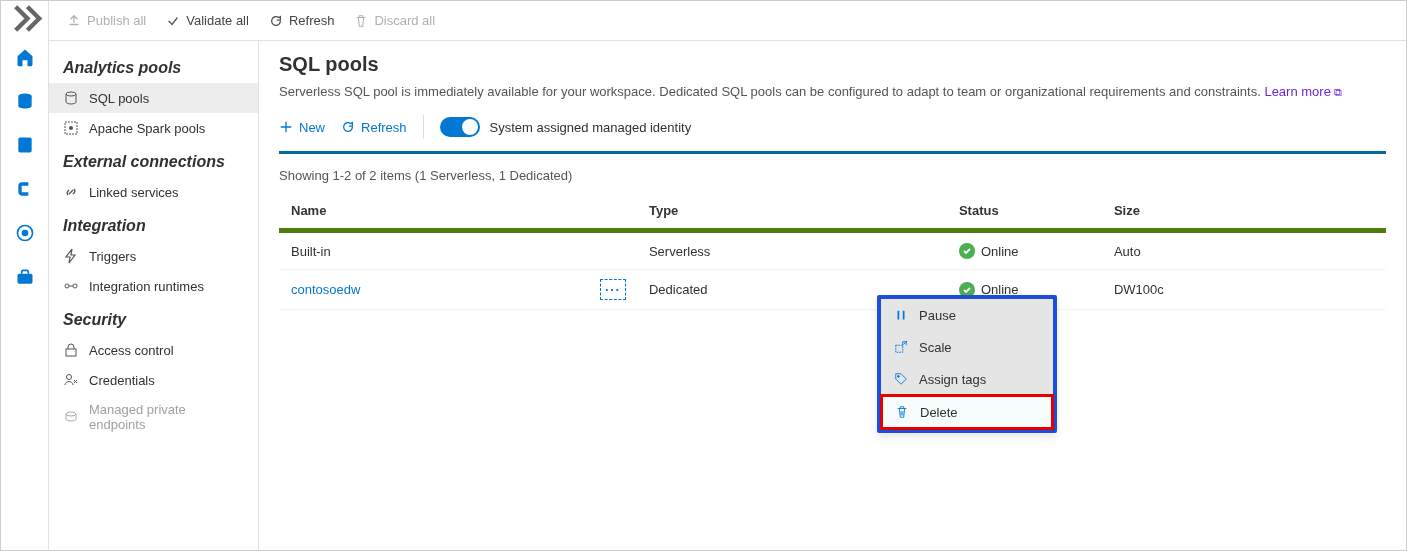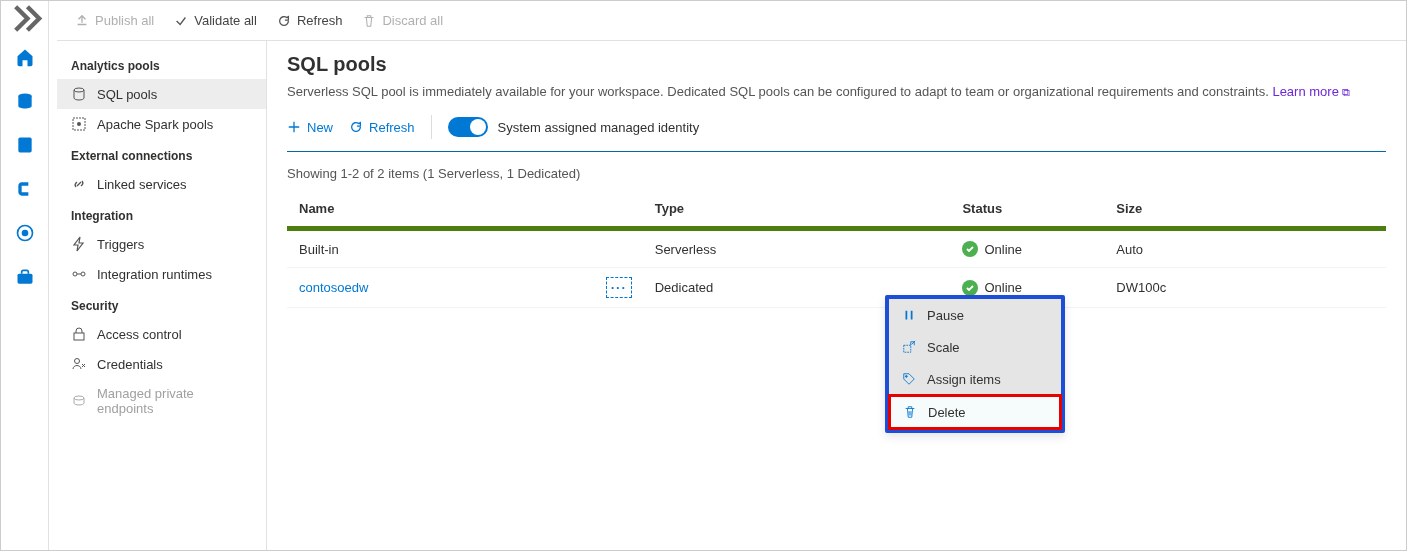--- a/index.html
+++ b/index.html
@@ -1,18 +1,18 @@
 <!DOCTYPE html>
 <html><head>
 <meta charset="utf-8">
 <style>
 * { box-sizing: border-box; margin: 0; padding: 0; font-family: "Segoe UI", Arial, sans-serif; }
 body { width: 1407px; height: 551px; background: #fff; border: 1px solid #ccc; overflow: hidden; font-size: 13px; color: #323130; }
 
-.app { display: flex; height: 100%; gap: 8px; }
+.app { display: flex; height: 100%; }
 
 
 .rail { width: 48px; background: #fff; border-right: 1px solid #e1e1e1; display: flex; flex-direction: column; align-items: center; padding-top: 6px; }
 .rail-expand { width: 100%; height: 28px; display: flex; align-items: center; justify-content: center; color: #666; }
 .rail-item { width: 36px; height: 36px; margin: 4px 0; border-radius: 4px; display: flex; align-items: center; justify-content: center; }
 .rail-item svg { width: 20px; height: 20px; }
 
 
 .main { flex: 1; display: flex; flex-direction: column; }
 
@@ -20,34 +20,34 @@
 .toolbar { height: 40px; display: flex; align-items: center; border-bottom: 1px solid #e1e1e1; padding: 0 8px; color: #555; }
 .toolbar-btn { display: inline-flex; align-items: center; padding: 4px 10px; font-size: 13px; color: #444; cursor: pointer; border-radius: 2px; }
 .toolbar-btn.disabled { color: #b0b0b0; }
 .toolbar-btn svg { width: 14px; height: 14px; margin-right: 6px; }
 
 
 .body { flex: 1; display: flex; }
 
 
 .sidebar { width: 210px; border-right: 1px solid #e1e1e1; padding: 8px 0; overflow-y: auto; }
-.group-header { font-weight: 600; font-size: 12px; color: #323130; padding: 10px 14px 6px; }
+.group-header { font-weight: 600; font-size: 16px; color: #323130; padding: 10px 14px 6px; font-style: italic; }
 .side-item { display: flex; align-items: center; padding: 7px 14px; font-size: 13px; color: #323130; cursor: pointer; }
 .side-item.selected { background: #ededed; }
 .side-item.disabled { color: #a0a0a0; }
 .side-item .icon { width: 16px; height: 16px; margin-right: 10px; display: inline-flex; align-items: center; justify-content: center; color: #555; }
 .side-item .icon svg { width: 16px; height: 16px; }
 
 
 .content { flex: 1; padding: 12px 20px; position: relative; }
 .page-title { font-size: 20px; font-weight: 600; margin-bottom: 8px; }
 .page-desc { font-size: 13px; color: #555; margin-bottom: 16px; }
 .page-desc a { color: #6d28d9; text-decoration: none; }
 .page-desc a::after { content: " ⧉"; font-size: 11px; }
-.actions { display: flex; align-items: center; gap: 16px; border-bottom: 1px solid #0369a1; padding-bottom: 12px; }
+.actions { display: flex; align-items: center; gap: 16px; border-bottom: 3px solid #0369a1; padding-bottom: 12px; }
 .act-btn { display: inline-flex; align-items: center; color: #0078d4; font-size: 13px; cursor: pointer; }
 .act-btn svg { width: 14px; height: 14px; margin-right: 6px; stroke: #0078d4; fill: none; }
 .divider { width: 1px; height: 24px; background: #ddd; }
 .toggle { display: inline-flex; align-items: center; gap: 10px; }
 .toggle-switch { width: 40px; height: 20px; background: #0078d4; border-radius: 10px; position: relative; }
 .toggle-switch::after { content: ""; position: absolute; right: 2px; top: 2px; width: 16px; height: 16px; background: #fff; border-radius: 50%; }
 .count-text { font-size: 13px; color: #555; margin: 14px 0 10px; }
 
 
 table { width: 100%; border-collapse: collapse; }
@@ -304,21 +304,21 @@
               </span>
               <span>Scale</span>
             </div>
             <div class="ctx-item">
               <span class="icon">
                 <svg viewBox="0 0 16 16">
                   <path d="M2 2h6l6 6-6 6-6-6z"></path>
                   <circle cx="5" cy="5" r="1" fill="#0078d4"></circle>
                 </svg>
               </span>
-              <span>Assign items</span>
+              <span>Assign tags</span>
             </div>
             <div class="ctx-item highlight">
               <span class="icon">
                 <svg viewBox="0 0 16 16">
                   <path d="M3 4h10M6 4V2h4v2M5 4l1 10h4l1-10M7 7v5M9 7v5"></path>
                 </svg>
               </span>
               <span>Delete</span>
             </div>
           </div>

